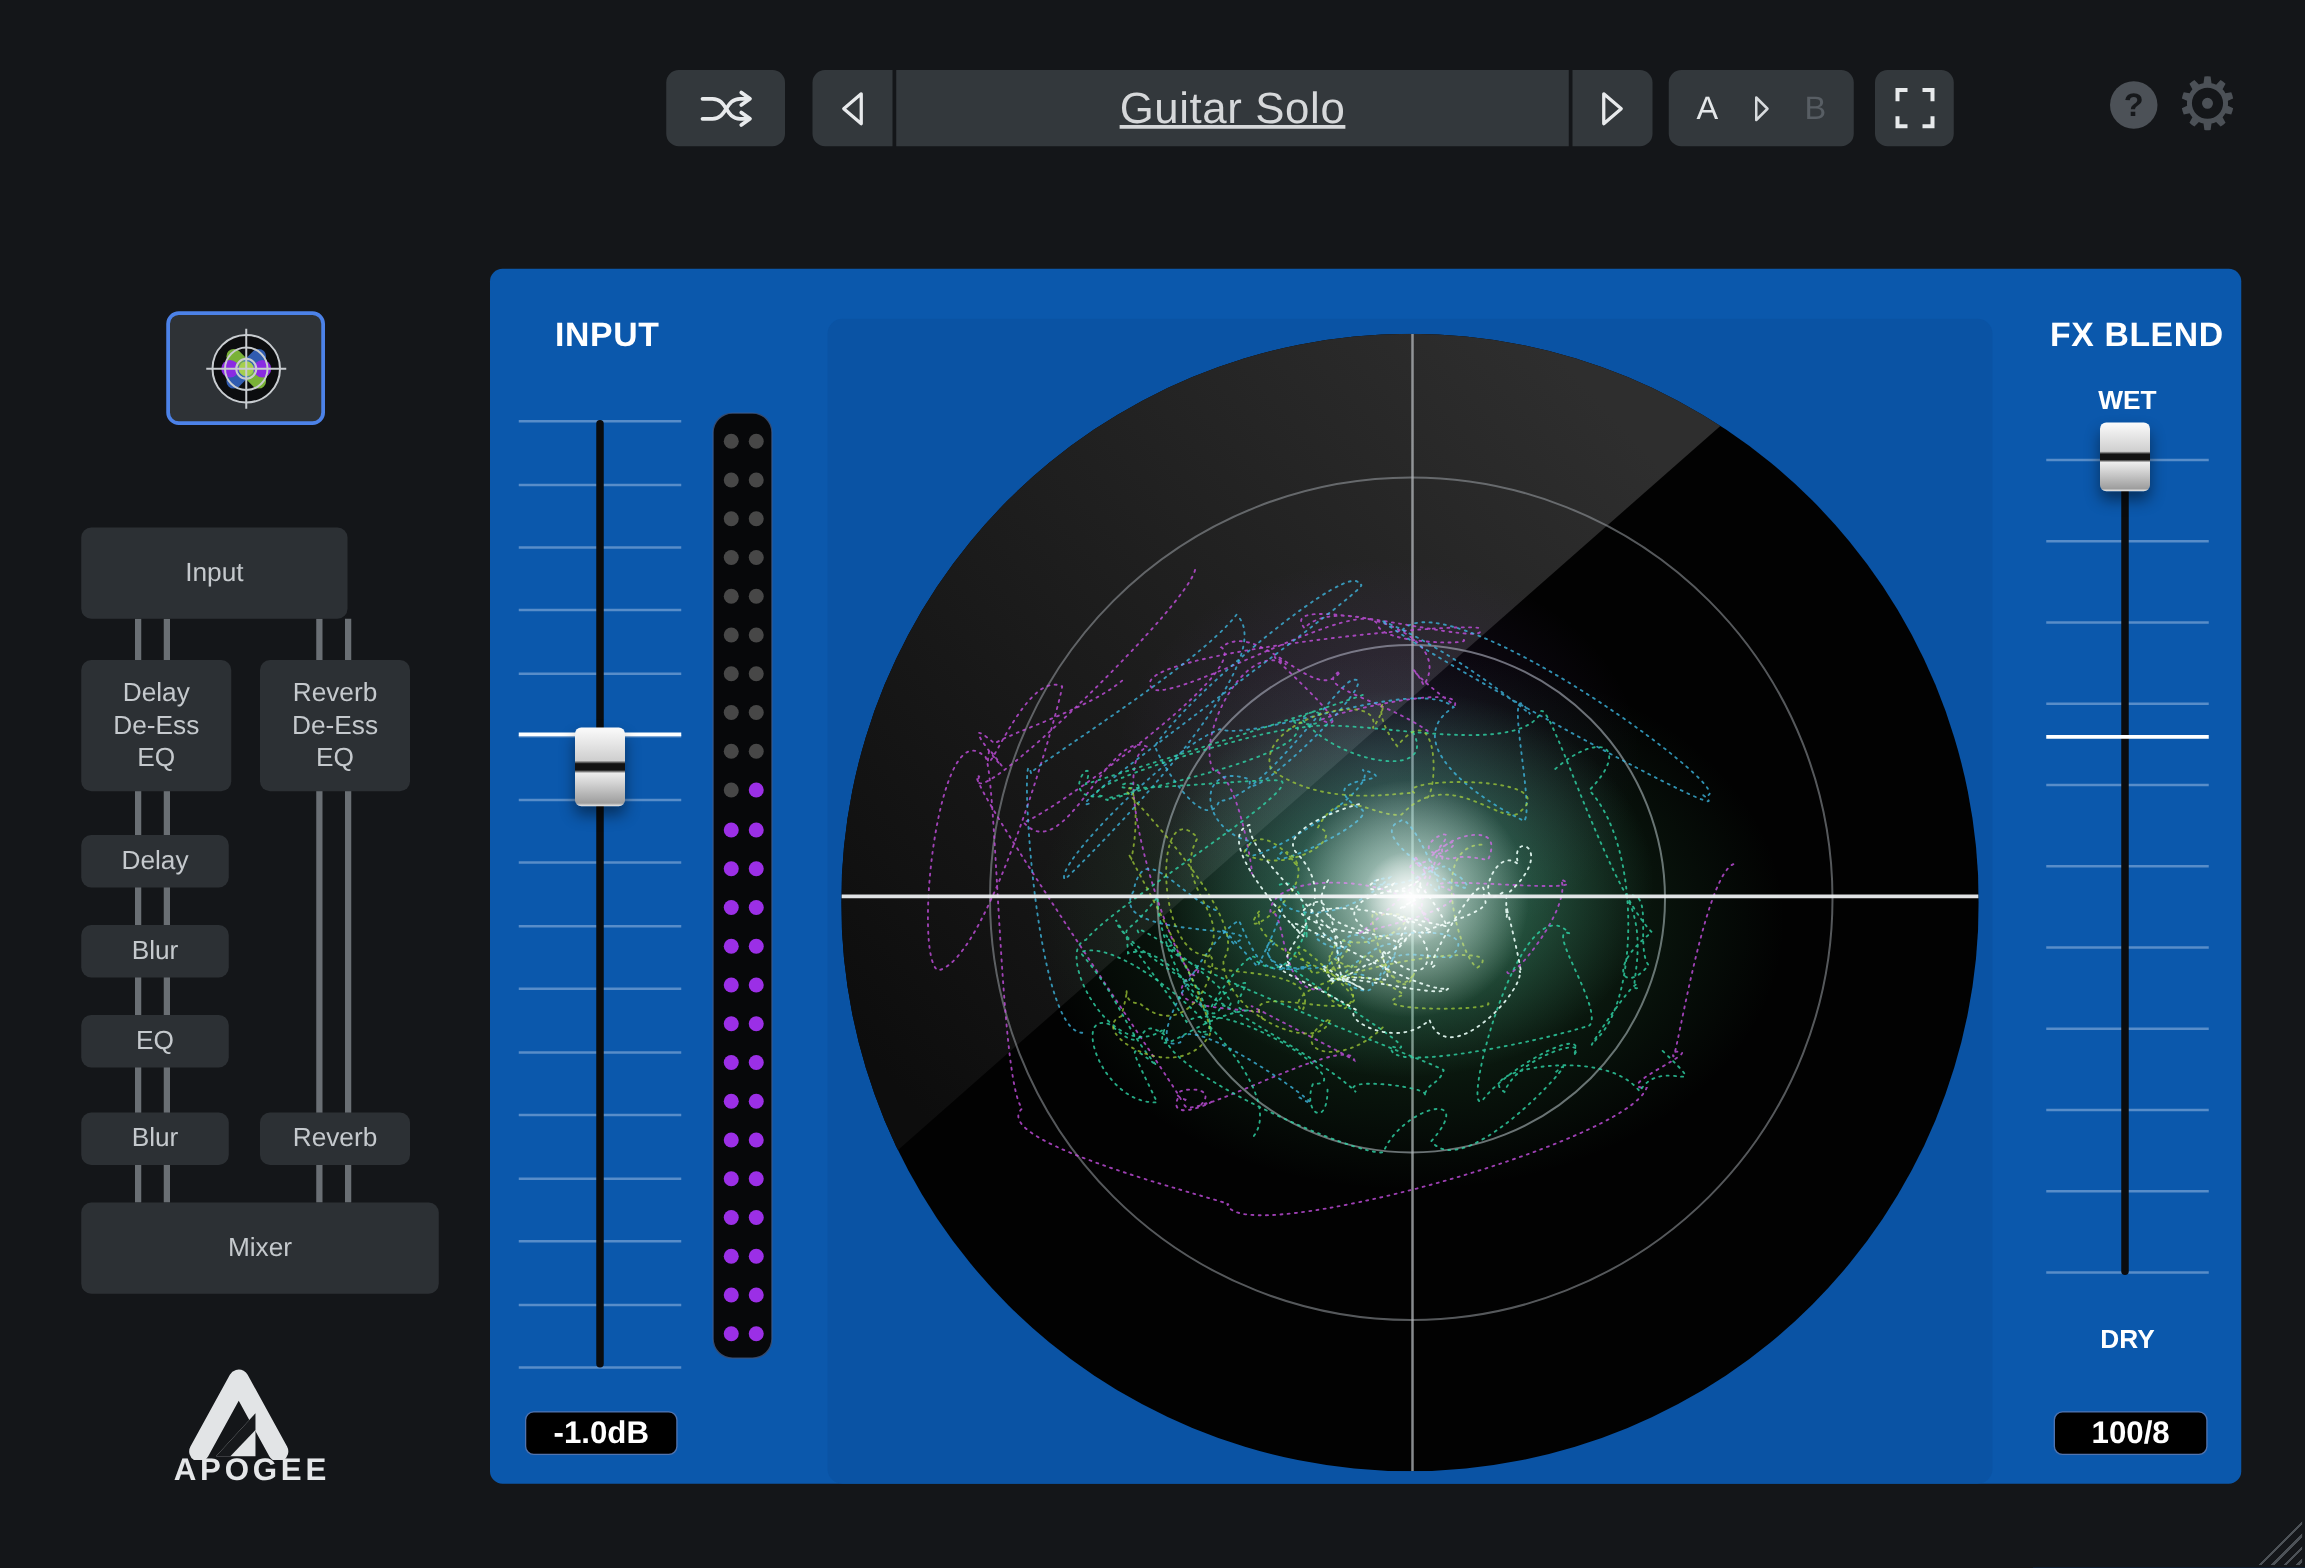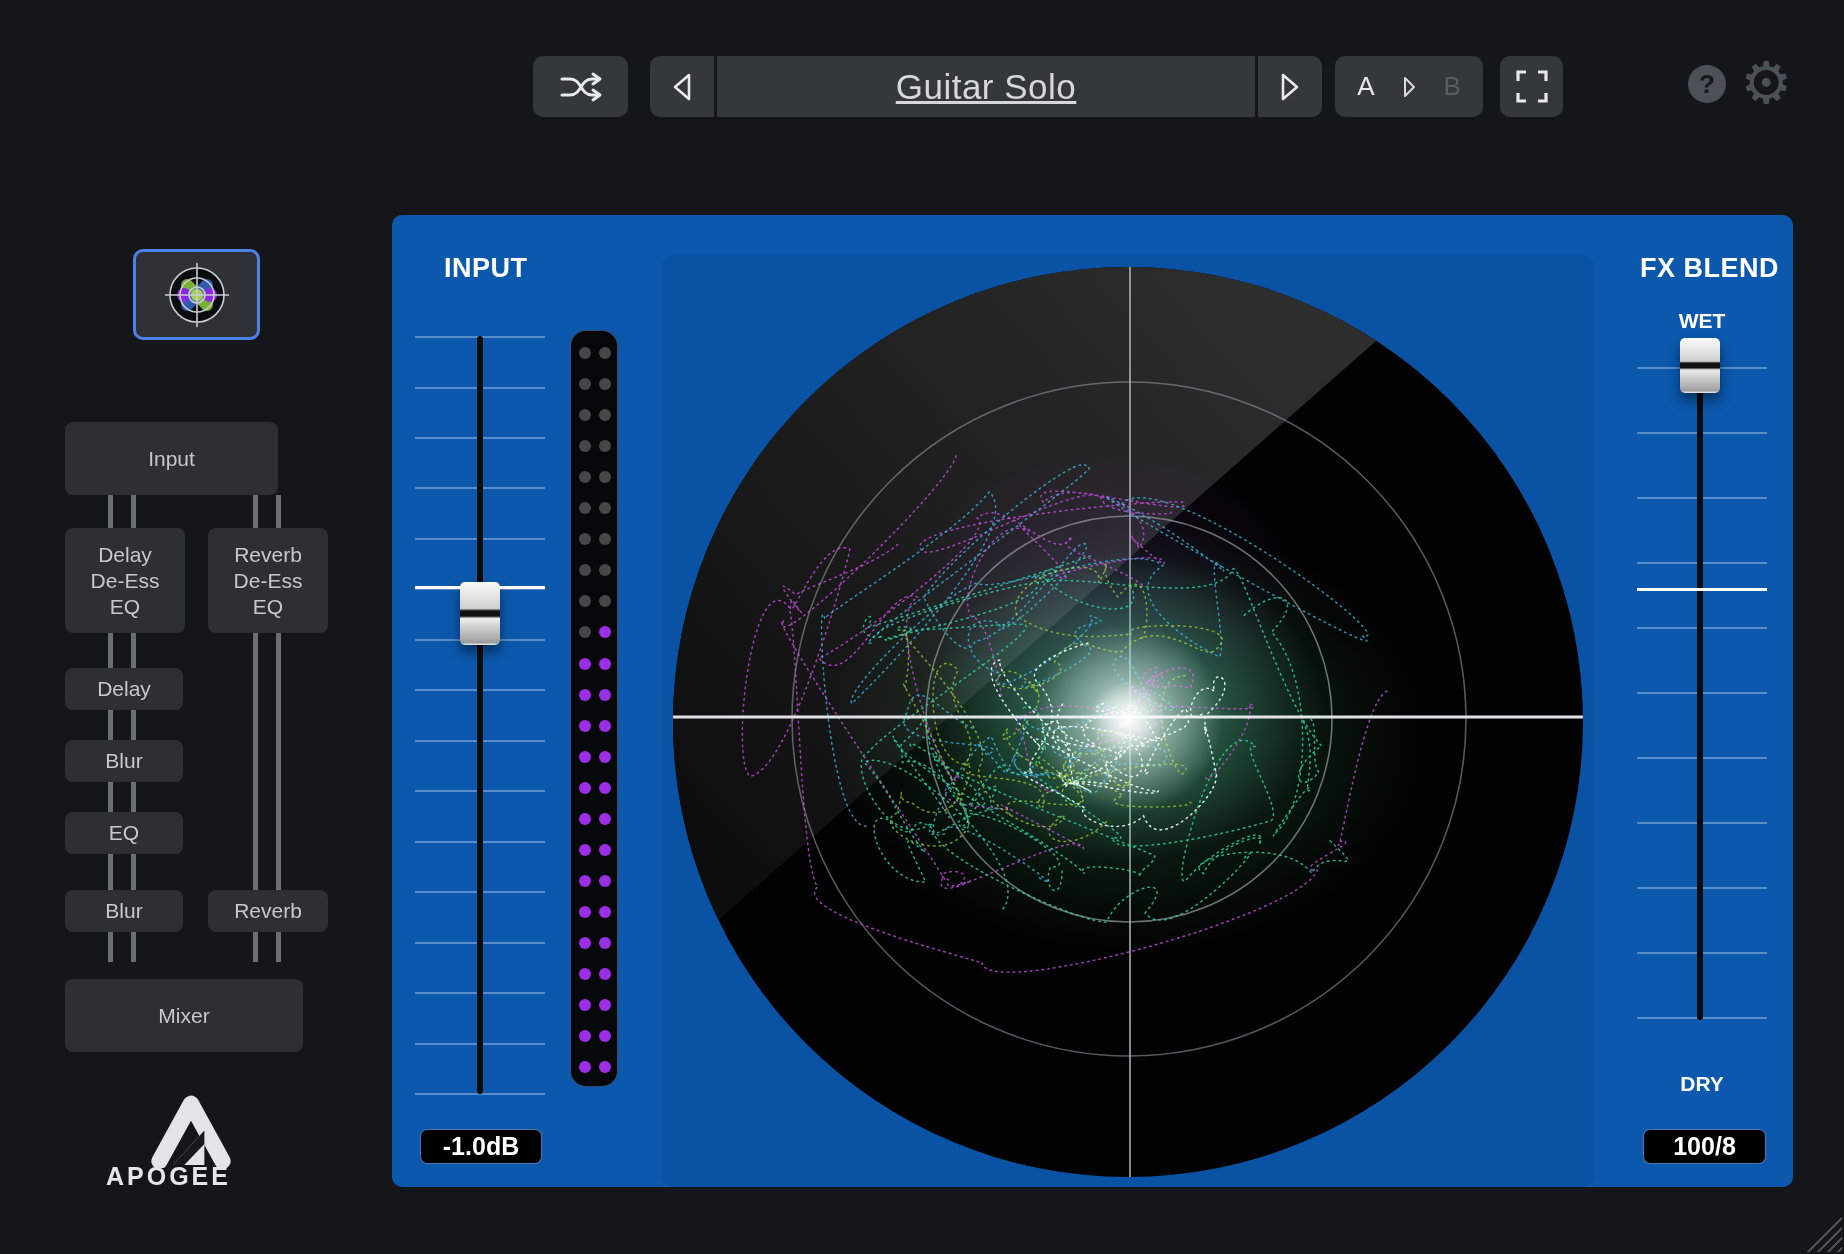--- a/index.html
+++ b/index.html
@@ -25,21 +25,21 @@
             text-align:center;color:#4c5157;cursor:pointer;font-family:"DejaVu Sans",sans-serif;}
   
   #scope-thumb{position:absolute;left:133px;top:249px;width:127px;height:91px;background:#2e3236;
                border:3px solid #4c82e8;border-radius:10px;box-sizing:border-box;
                display:flex;align-items:center;justify-content:center;cursor:pointer;}
   .conn{position:absolute;width:5px;background:#6a6f74;top:495px;height:467px;}
   .blk{position:absolute;background:#2c3034;border-radius:8px;color:#c5c9cd;
        display:flex;flex-direction:column;align-items:center;justify-content:center;
        font-size:21px;line-height:26px;cursor:pointer;z-index:2;}
   
-  #apogee-name{position:absolute;left:106px;top:1162px;width:146px;text-align:left;
+  #apogee-name{position:absolute;left:118px;top:1162px;width:146px;text-align:right;
                font-size:25px;font-weight:bold;letter-spacing:3px;color:#e4e6e8;}
   
   #panel{position:absolute;left:392px;top:215px;width:1401px;height:972px;background:#0b58ac;
          border-radius:10px;overflow:hidden;}
   .panel-title{position:absolute;font-size:27px;font-weight:bold;letter-spacing:.5px;color:#fff;}
   .fader-ticks{position:absolute;width:130px;}
   .tick{position:absolute;left:0;width:130px;height:2px;background:rgba(215,230,250,.38);}
   .white-tick{position:absolute;width:130px;height:3px;background:#fff;z-index:3;}
   .fader-track{position:absolute;width:6px;background:#0a0c0e;border-radius:3px;z-index:2;}
   .fader-handle{position:absolute;width:40px;z-index:4;border-radius:5px;cursor:grab;
@@ -165,21 +165,21 @@
   </div>
   <div class="blk" style="left:65px;top:812px;width:118px;height:42px;">
     <span>EQ</span>
   </div>
   <div class="blk" style="left:65px;top:890px;width:118px;height:42px;">
     <span>Blur</span>
   </div>
   <div class="blk" style="left:208px;top:890px;width:120px;height:42px;">
     <span>Reverb</span>
   </div>
-  <div class="blk" style="left:65px;top:962px;width:238px;height:73px;margin-top:17px;">
+  <div class="blk" style="left:65px;top:962px;width:286px;height:73px;">
     <span>Mixer</span>
   </div>
 
   <div class="abs" style="left:148px;top:1094px;">
     <svg width="86" height="74" viewBox="0 0 90 77">
       <path d="M12,70 L45,10 L78,70" fill="none" stroke="#e2e4e6" stroke-width="17" stroke-linecap="round" stroke-linejoin="round"></path>
       <polygon points="26,74 59,38 59,74" fill="#e2e4e6"></polygon>
       <polygon points="26,74 59,38 59,52 38,74" fill="#17191c"></polygon>
     </svg>
   </div>
@@ -344,20 +344,20 @@
         <div class="tick" style="top: 325px;"></div>
         <div class="tick" style="top: 390px;"></div>
         <div class="tick" style="top: 455px;"></div>
         <div class="tick" style="top: 520px;"></div>
         <div class="tick" style="top: 585px;"></div>
         <div class="tick" style="top: 650px;"></div>
       </div>
     <div class="white-tick" style="left:1245px;top:373px;"></div>
     <div class="fader-track" style="left:1305px;top:150px;height:655px;"></div>
     <div class="fader-handle" style="left:1288px;top:123px;height:55px;"></div>
-    <div class="sub-label" style="left:1245px;top:845px;margin-top:12px;">DRY</div>
+    <div class="sub-label" style="left:1245px;top:845px;">DRY</div>
     <div class="value-box" style="left:1251px;top:914px;width:123px;">
       <span>100/8</span>
     </div>
   </div>
 
   <div id="resize-grip"></div>
 </div>
 
 </body></html>

